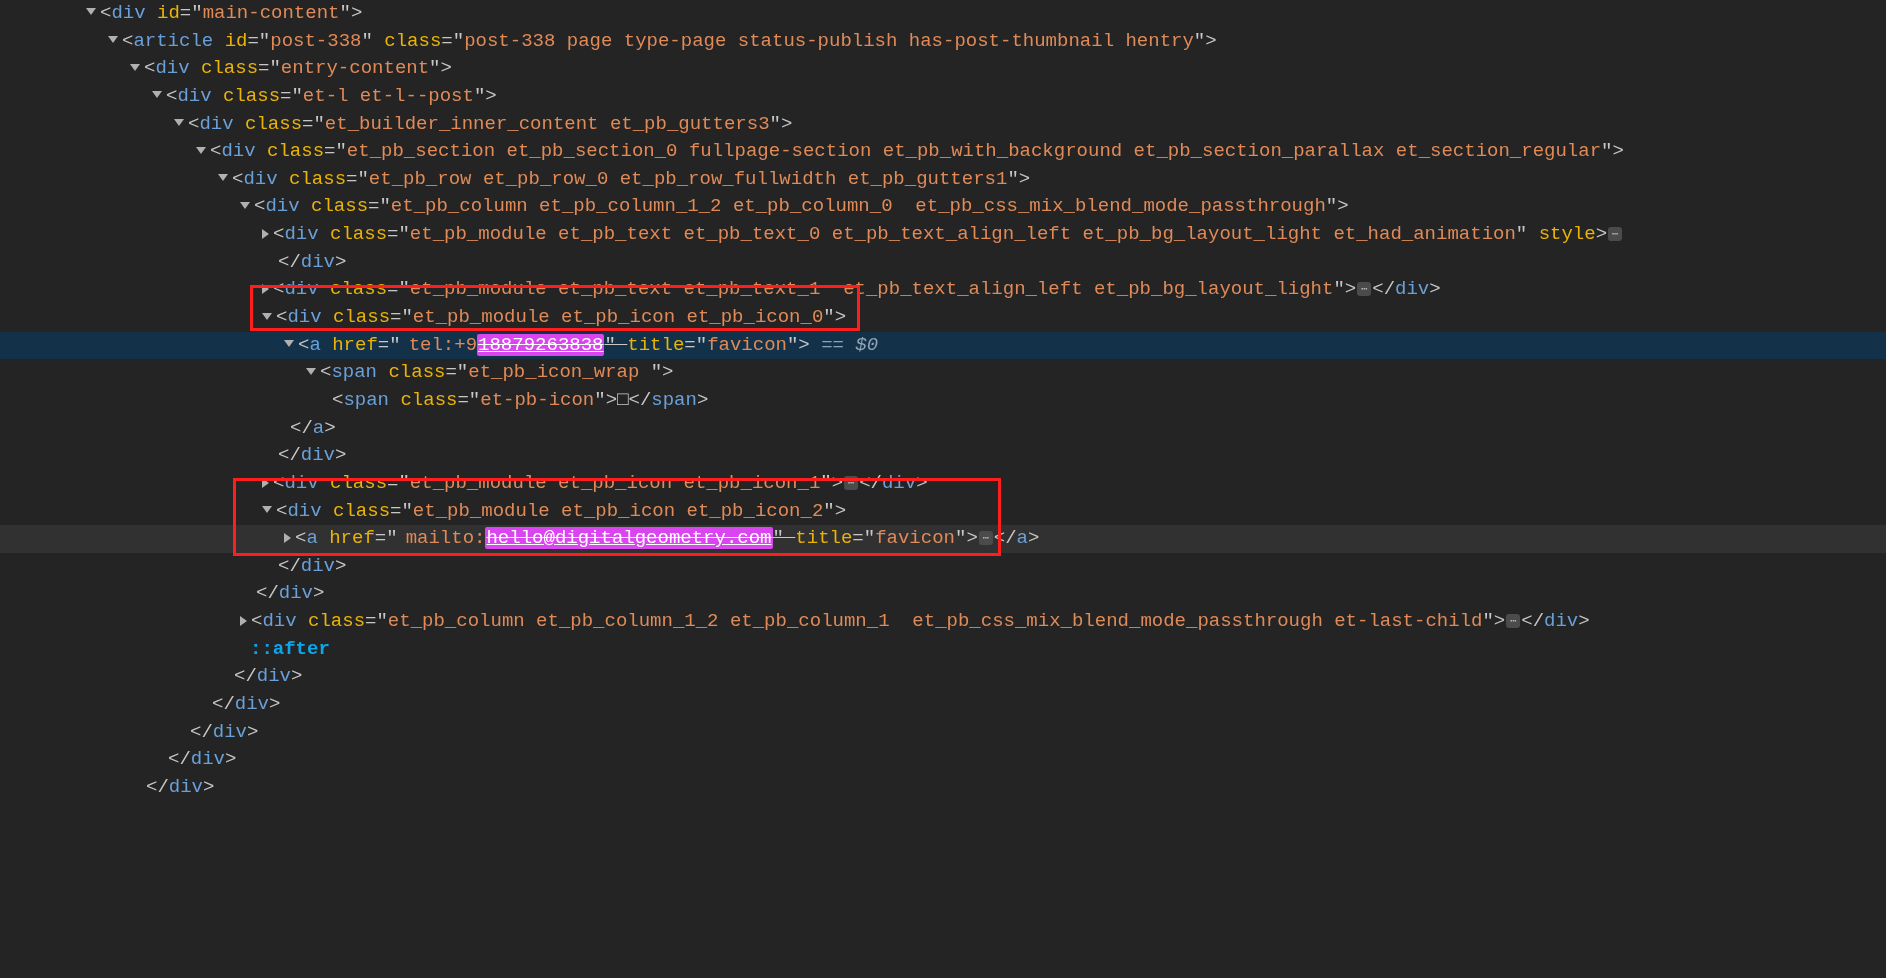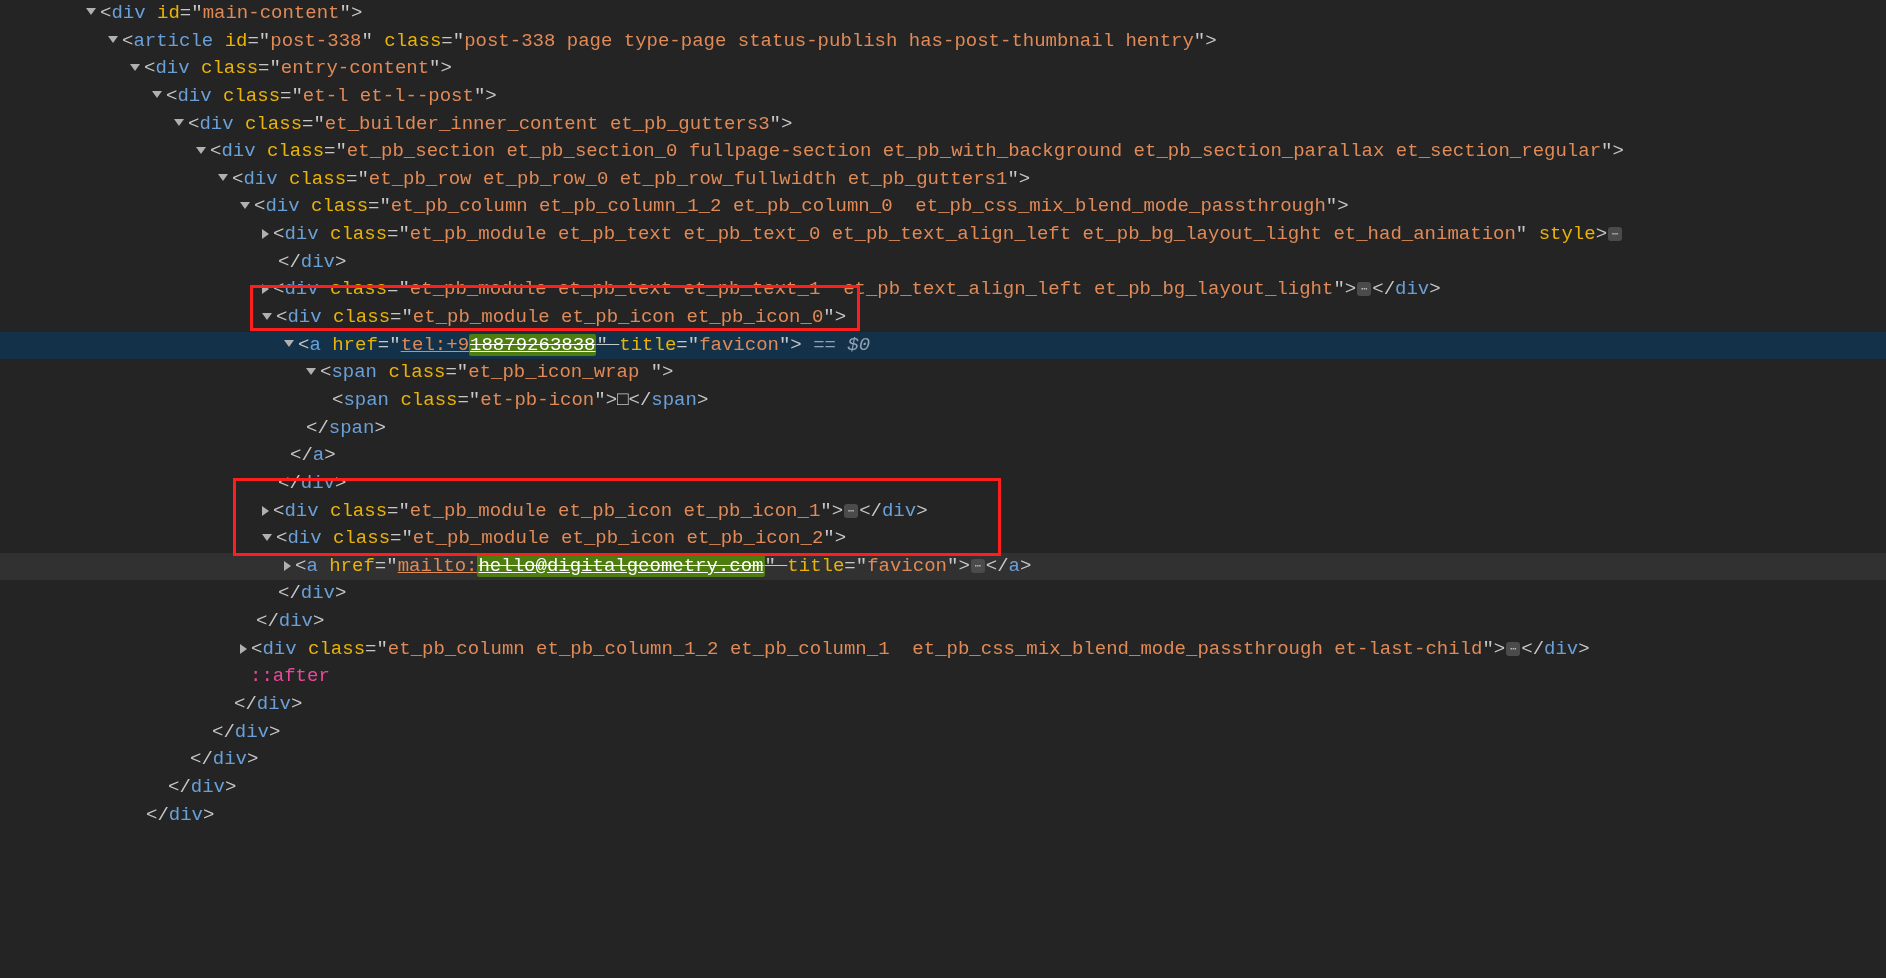--- a/index.html
+++ b/index.html
@@ -5,27 +5,27 @@
   html,body{margin:0;padding:0;background:#242424;color:#bfbfbf;font-family:Menlo,Consolas,"Courier New",monospace;font-size:19px;line-height:1.35;}
   .viewport{width:1886px;height:978px;overflow:hidden;position:relative;background:#242424;}
   .line{white-space:pre;padding:1px 0;}
   .caret{display:inline-block;width:0;height:0;vertical-align:middle;margin-right:4px;}
   .caret.down{border-left:5px solid transparent;border-right:5px solid transparent;border-top:7px solid #b0b0b0;position:relative;top:-1px;}
   .caret.right{border-top:5px solid transparent;border-bottom:5px solid transparent;border-left:7px solid #b0b0b0;position:relative;top:0;}
   .punct{color:#c7c7c7;}
   .tag{color:#6aa0d8;}            
   .attrname{color:#eab308;}       
   .attrval{color:#e08a58;}        
-  .attrval.u{text-decoration:underline;}
+  .attrval.u{margin-left:8px;}
   .closetag{color:#6aa0d8;}
   .eq{color:#c7c7c7;}
-  .pseudo{color:#ec4899;}
+  .pseudo{color:#0ea5e9;font-weight:bold;}
   .suffix{color:#8fa1b3;font-style:italic;}  
   .ellips{display:inline-block;width:14px;height:14px;border-radius:3px;background:#4b4b4b;color:#bdbdbd;font-size:11px;line-height:14px;text-align:center;vertical-align:middle;margin:0 1px;}
-  .sel-text{background:#4d7c0f;color:#fff;padding:0 1px;border-radius:2px;text-decoration:line-through;}
+  .sel-text{background:#d946ef;color:#fff;padding:0 1px;border-radius:2px;text-decoration:line-through;}
   .sel-text.u{text-decoration:underline line-through;}
   .strike{text-decoration:line-through;}
   .hl-row{background:#13324a;}
   .hover-row{background:#313131;}
   .redbox{position:absolute;border:3px solid #ff1e1e;pointer-events:none;}
   .redbox.a{left:250px;top:285px;width:604px;height:40px;}
   .redbox.b{left:233px;top:478px;width:762px;height:72px;}
   
   .pad{display:inline-block;}
 </style>
@@ -42,21 +42,20 @@
       <div class="line"><span class="pad" style="width: 196px;"></span><span class="caret down"></span><span class="punct">&lt;</span><span class="tag">div</span><span class="punct"> </span><span class="attrname">class</span><span class="eq">=</span><span class="punct">"</span><span class="attrval">et_pb_section et_pb_section_0 fullpage-section et_pb_with_background et_pb_section_parallax et_section_regular</span><span class="punct">"</span><span class="punct">&gt;</span></div>
       <div class="line"><span class="pad" style="width: 218px;"></span><span class="caret down"></span><span class="punct">&lt;</span><span class="tag">div</span><span class="punct"> </span><span class="attrname">class</span><span class="eq">=</span><span class="punct">"</span><span class="attrval">et_pb_row et_pb_row_0 et_pb_row_fullwidth et_pb_gutters1</span><span class="punct">"</span><span class="punct">&gt;</span></div>
       <div class="line"><span class="pad" style="width: 240px;"></span><span class="caret down"></span><span class="punct">&lt;</span><span class="tag">div</span><span class="punct"> </span><span class="attrname">class</span><span class="eq">=</span><span class="punct">"</span><span class="attrval">et_pb_column et_pb_column_1_2 et_pb_column_0  et_pb_css_mix_blend_mode_passthrough</span><span class="punct">"</span><span class="punct">&gt;</span></div>
       <div class="line"><span class="pad" style="width: 262px;"></span><span class="caret right"></span><span class="punct">&lt;</span><span class="tag">div</span><span class="punct"> </span><span class="attrname">class</span><span class="eq">=</span><span class="punct">"</span><span class="attrval">et_pb_module et_pb_text et_pb_text_0 et_pb_text_align_left et_pb_bg_layout_light et_had_animation</span><span class="punct">" </span><span class="attrname">style</span><span class="punct">&gt;</span><span class="ellips">⋯</span></div>
       <div class="line"><span class="pad" style="width: 278px;"></span><span class="punct">&lt;/</span><span class="closetag">div</span><span class="punct">&gt;</span></div>
       <div class="line"><span class="pad" style="width: 262px;"></span><span class="caret right"></span><span class="punct">&lt;</span><span class="tag">div</span><span class="punct"> </span><span class="attrname">class</span><span class="eq">=</span><span class="punct">"</span><span class="attrval">et_pb_module et_pb_text et_pb_text_1  et_pb_text_align_left et_pb_bg_layout_light</span><span class="punct">"</span><span class="punct">&gt;</span><span class="ellips">⋯</span><span class="punct">&lt;/</span><span class="closetag">div</span><span class="punct">&gt;</span></div>
       <div class="line"><span class="pad" style="width: 262px;"></span><span class="caret down"></span><span class="punct">&lt;</span><span class="tag">div</span><span class="punct"> </span><span class="attrname">class</span><span class="eq">=</span><span class="punct">"</span><span class="attrval">et_pb_module et_pb_icon et_pb_icon_0</span><span class="punct">"</span><span class="punct">&gt;</span></div>
       <div class="line hl-row"><span class="pad" style="width: 284px;"></span><span class="caret down"></span><span class="punct">&lt;</span><span class="tag">a</span><span class="punct"> </span><span class="attrname">href</span><span class="eq">=</span><span class="punct">"</span><span class="attrval u">tel:+9</span><span class="sel-text u">18879263838</span><span class="punct strike">" </span><span class="attrname">title</span><span class="eq">=</span><span class="punct">"</span><span class="attrval">favicon</span><span class="punct">"</span><span class="punct">&gt;</span><span class="suffix"> == $0</span></div>
       <div class="line"><span class="pad" style="width: 306px;"></span><span class="caret down"></span><span class="punct">&lt;</span><span class="tag">span</span><span class="punct"> </span><span class="attrname">class</span><span class="eq">=</span><span class="punct">"</span><span class="attrval">et_pb_icon_wrap </span><span class="punct">"</span><span class="punct">&gt;</span></div>
       <div class="line"><span class="pad" style="width: 332px;"></span><span class="punct">&lt;</span><span class="tag">span</span><span class="punct"> </span><span class="attrname">class</span><span class="eq">=</span><span class="punct">"</span><span class="attrval">et-pb-icon</span><span class="punct">"</span><span class="punct">&gt;</span><span class="punct">□</span><span class="punct">&lt;/</span><span class="closetag">span</span><span class="punct">&gt;</span></div>
-      <div class="line"><span class="pad" style="width: 306px;"></span><span class="punct">&lt;/</span><span class="closetag">span</span><span class="punct">&gt;</span></div>
       <div class="line"><span class="pad" style="width: 290px;"></span><span class="punct">&lt;/</span><span class="closetag">a</span><span class="punct">&gt;</span></div>
       <div class="line"><span class="pad" style="width: 278px;"></span><span class="punct">&lt;/</span><span class="closetag">div</span><span class="punct">&gt;</span></div>
       <div class="line"><span class="pad" style="width: 262px;"></span><span class="caret right"></span><span class="punct">&lt;</span><span class="tag">div</span><span class="punct"> </span><span class="attrname">class</span><span class="eq">=</span><span class="punct">"</span><span class="attrval">et_pb_module et_pb_icon et_pb_icon_1</span><span class="punct">"</span><span class="punct">&gt;</span><span class="ellips">⋯</span><span class="punct">&lt;/</span><span class="closetag">div</span><span class="punct">&gt;</span></div>
       <div class="line"><span class="pad" style="width: 262px;"></span><span class="caret down"></span><span class="punct">&lt;</span><span class="tag">div</span><span class="punct"> </span><span class="attrname">class</span><span class="eq">=</span><span class="punct">"</span><span class="attrval">et_pb_module et_pb_icon et_pb_icon_2</span><span class="punct">"</span><span class="punct">&gt;</span></div>
       <div class="line hover-row"><span class="pad" style="width: 284px;"></span><span class="caret right"></span><span class="punct">&lt;</span><span class="tag">a</span><span class="punct"> </span><span class="attrname">href</span><span class="eq">=</span><span class="punct">"</span><span class="attrval u">mailto:</span><span class="sel-text u">hello@digitalgeometry.com</span><span class="punct strike">" </span><span class="attrname">title</span><span class="eq">=</span><span class="punct">"</span><span class="attrval">favicon</span><span class="punct">"</span><span class="punct">&gt;</span><span class="ellips">⋯</span><span class="punct">&lt;/</span><span class="closetag">a</span><span class="punct">&gt;</span></div>
       <div class="line"><span class="pad" style="width: 278px;"></span><span class="punct">&lt;/</span><span class="closetag">div</span><span class="punct">&gt;</span></div>
       <div class="line"><span class="pad" style="width: 256px;"></span><span class="punct">&lt;/</span><span class="closetag">div</span><span class="punct">&gt;</span></div>
       <div class="line"><span class="pad" style="width: 240px;"></span><span class="caret right"></span><span class="punct">&lt;</span><span class="tag">div</span><span class="punct"> </span><span class="attrname">class</span><span class="eq">=</span><span class="punct">"</span><span class="attrval">et_pb_column et_pb_column_1_2 et_pb_column_1  et_pb_css_mix_blend_mode_passthrough et-last-child</span><span class="punct">"</span><span class="punct">&gt;</span><span class="ellips">⋯</span><span class="punct">&lt;/</span><span class="closetag">div</span><span class="punct">&gt;</span></div>
       <div class="line"><span class="pad" style="width: 250px;"></span><span class="pseudo">::after</span></div>
       <div class="line"><span class="pad" style="width: 234px;"></span><span class="punct">&lt;/</span><span class="closetag">div</span><span class="punct">&gt;</span></div>

